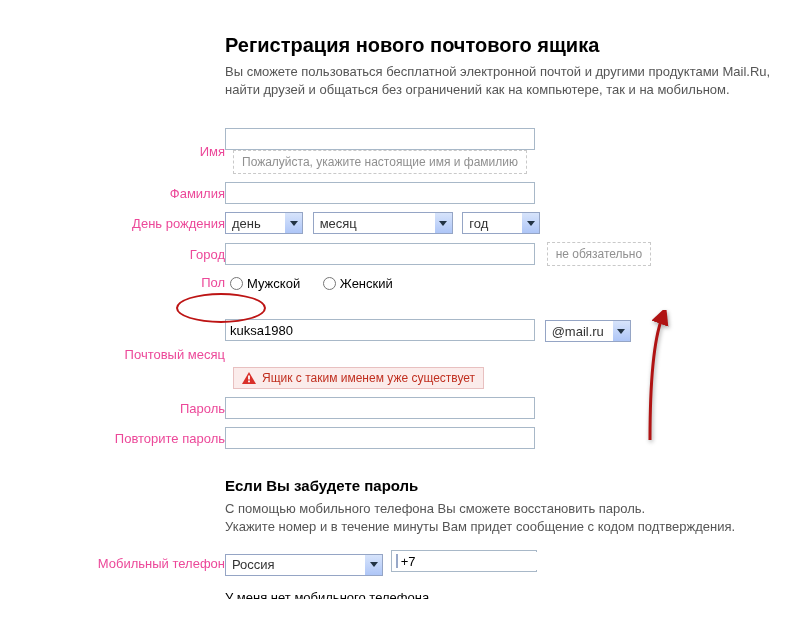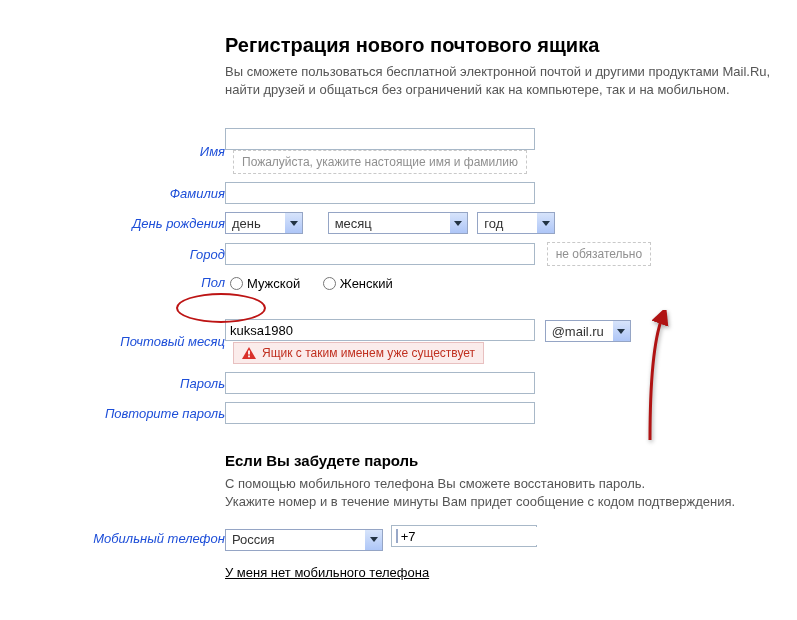--- a/index.html
+++ b/index.html
@@ -1,18 +1,18 @@
 <!DOCTYPE html>
 <html><head>
 <meta charset="utf-8">
 <style>
   html,body{margin:0;padding:0;font-family:Arial,Helvetica,sans-serif;font-size:13px;color:#000;background:#fff;}
   .page{width:797px;height:599px;position:relative;padding-left:45px;}
   .content{padding:30px 20px 0 20px;}
-  .labels{width:160px;text-align:right;padding-right:10px;vertical-align:middle;font-size:13px;color:#1d4ed8;font-style:italic;}
+  .labels{width:160px;text-align:right;padding-right:10px;vertical-align:middle;font-size:13px;color:#ec4899;}
   .body-col{vertical-align:top;}
   h1{font-size:20px;font-weight:bold;margin:0 0 6px 0;}
   .intro{font-size:13px;color:#555;margin:0 0 22px 0;line-height:1.35;}
   table.form{border-collapse:separate;border-spacing:0;}
   table.form tr td{padding:4px 0;}
   input[type=text],input[type=password]{
     height:22px;border:1px solid #a8b8c8;background:#fff;padding:0 4px;font-size:13px;
     box-sizing:border-box;}
   .w-name{width:310px;}
   .w-city{width:310px;}
@@ -26,21 +26,21 @@
     width:17px;height:20px;border-left:0;background:linear-gradient(#d7e4fb,#aec6f7);
     display:flex;align-items:center;justify-content:center;}
   .select .arrow svg{width:8px;height:5px;}
   .hint-box{
     display:inline-block;border:1px dashed #c9c9c9;color:#909090;font-size:12px;
     padding:4px 8px;margin-left:8px;background:#fff;}
   .radio-lbl{font-size:13px;margin-right:14px;}
   .radio-lbl input{vertical-align:-2px;margin-right:4px;}
   .error-box{
     display:inline-flex;align-items:center;border:1px solid #e8c0c0;background:#fbeceb;
-    color:#c03020;font-size:12px;padding:3px 8px;margin-left:8px;}
+    color:#c03020;font-size:12px;padding:3px 8px;margin-left:8px;margin-top:25px;}
   .error-box .tri{width:14px;height:12px;margin-right:6px;}
   .section-gap td{padding-top:24px!important;}
   .sub-h{font-size:15px;font-weight:bold;margin:0 0 6px 0;}
   .sub-p{font-size:13px;color:#555;margin:0 0 7px 0;line-height:1.35;}
   .flag{display:inline-block;width:18px;height:12px;vertical-align:-1px;margin-right:3px;
     background:linear-gradient(#fff 0 33%,#1c3fbf 33% 66%,#d52b1e 66% 100%);border:1px solid #98a8c8;}
   a.link{color:#000000;text-decoration:underline;font-size:13px;}
   .submit-btn{
     display:inline-block;border:1px solid #2f8d1f;border-radius:4px;padding:7px 16px;
     font-size:14px;font-weight:bold;color:#fff;cursor:pointer;
@@ -89,21 +89,21 @@
         <td class="labels"><span>День рождения</span></td>
         <td class="body-col">
           <span class="select" style="width:78px">
             <span>день</span>
             <span class="arrow">
                   <svg viewBox="0 0 8 5">
                     <path d="M0 0h8L4 5z" fill="#234"></path>
                   </svg>
                 </span>
           </span>
-          <span class="select" style="width:140px;margin-left:21px">
+          <span class="select" style="width:140px;margin-left:6px">
             <span>месяц</span>
             <span class="arrow">
                   <svg viewBox="0 0 8 5">
                     <path d="M0 0h8L4 5z" fill="#234"></path>
                   </svg>
                 </span>
           </span>
           <span class="select" style="width:78px;margin-left:6px">
             <span>год</span>
             <span class="arrow">

